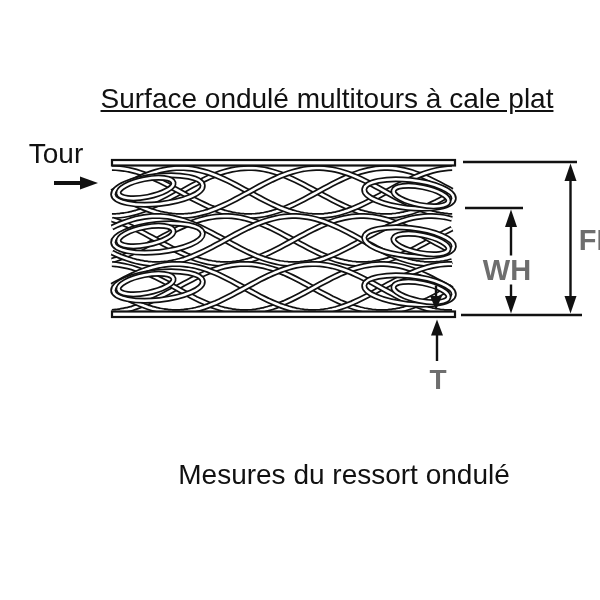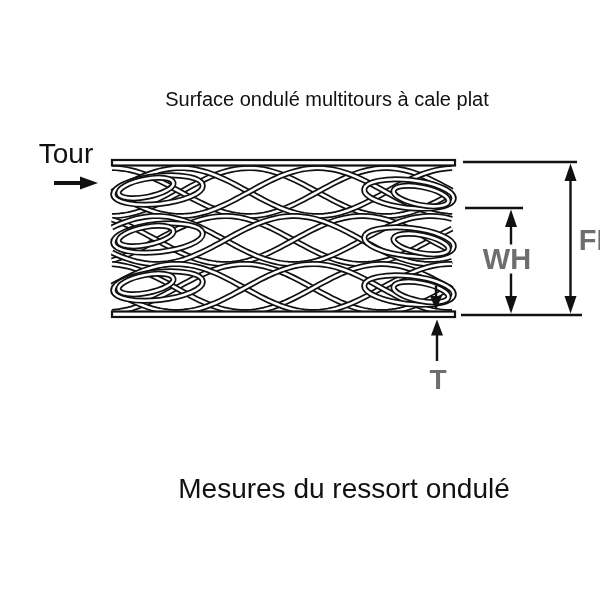--- a/index.html
+++ b/index.html
@@ -6,21 +6,21 @@
   body{
     width:600px;height:600px;position:relative;overflow:hidden;
     background:#ffffff;
     font-family:"Liberation Sans","DejaVu Sans",sans-serif;
   }
   #diagram-svg{position:absolute;left:0;top:0;width:600px;height:600px;}
   .lbl{
     position:absolute;transform:translate(-50%,-50%);
     white-space:nowrap;color:#111111;line-height:1;z-index:2;
   }
-  .lbl-title{font-size:20px;}
+  .lbl-title{font-size:28px;text-decoration:underline;}
   .lbl-caption{font-size:28px;}
   .lbl-tour{font-size:28px;}
   .dim{
     font-size:29px;font-weight:bold;color:#6e6e6e;
     background:#ffffff;padding:0 3px;
   }
   .dim-t{background:none;font-size:28px;}
 </style>
 </head>
 <body>
@@ -105,21 +105,21 @@
   <g>
     <line x1="436" y1="285.5" x2="436" y2="298" stroke="#111111" stroke-width="2.4"></line>
     <polygon points="430,296 442,296 436,310" fill="#111111"></polygon>
     <line x1="437" y1="361" x2="437" y2="334" stroke="#111111" stroke-width="2.4"></line>
     <polygon points="431,335.5 443,335.5 437,319.5" fill="#111111"></polygon>
   </g>
 </svg>
 
 <div class="lbl lbl-title" style="left:327px;top:99px">Surface ondulé multitours à cale plat</div>
 
-<div class="lbl lbl-tour" style="left:66px;top:154px">Tour</div>
+<div class="lbl lbl-tour" style="left:56px;top:154px">Tour</div>
 
-<div class="lbl dim" style="left:507px;top:259px">WH</div>
+<div class="lbl dim" style="left:507px;top:270px">WH</div>
 
 <div class="lbl dim" style="left:598px;top:240px">FH</div>
 
 <div class="lbl dim dim-t" style="left:438px;top:380px">T</div>
 
-<div class="lbl lbl-caption" style="left:344px;top:489px">Mesures du ressort ondulé</div>
+<div class="lbl lbl-caption" style="left:344px;top:475px">Mesures du ressort ondulé</div>
 
 </body></html>

